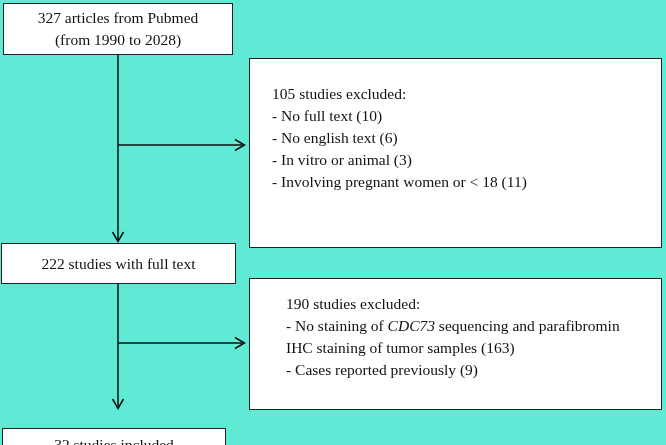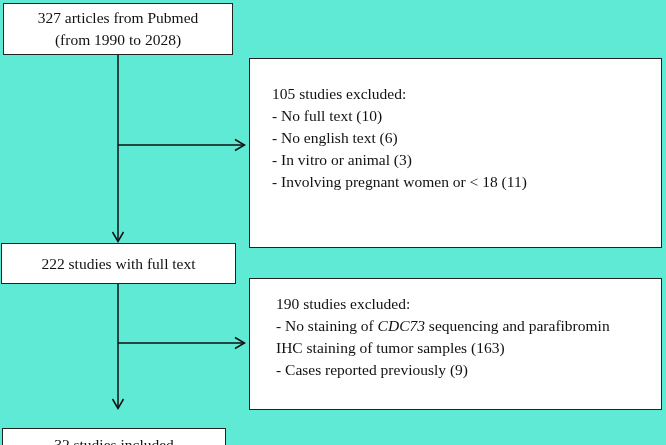--- a/index.html
+++ b/index.html
@@ -30,21 +30,21 @@
     text-align: center;
     font-size: 15.5px;
     line-height: 22px;
   }
   .box-articles    { left: 3px;   top: 3px;   width: 230px; height: 52px; }
   .box-fulltext    { left: 1px;   top: 243px; width: 235px; height: 41px; }
   .box-included    { left: 2px;   top: 428px; width: 224px; height: 33px; }
   .box-excluded-1  { left: 249px; top: 58px;  width: 413px; height: 190px;
                      padding: 24px 12px 0 22px; }
   .box-excluded-2  { left: 249px; top: 278px; width: 413px; height: 132px;
-                     padding: 14px 26px 0 26px; }
+                     padding: 14px 26px 0 36px; }
   .excl-text {
     font-size: 15.5px;
     line-height: 22px;
     text-align: left;
   }
   .excl-text .line { min-height: 22px; }
   .gene-italic { font-style: italic; text-align: right; }
   .arrows {
     position: absolute;
     left: 0;

